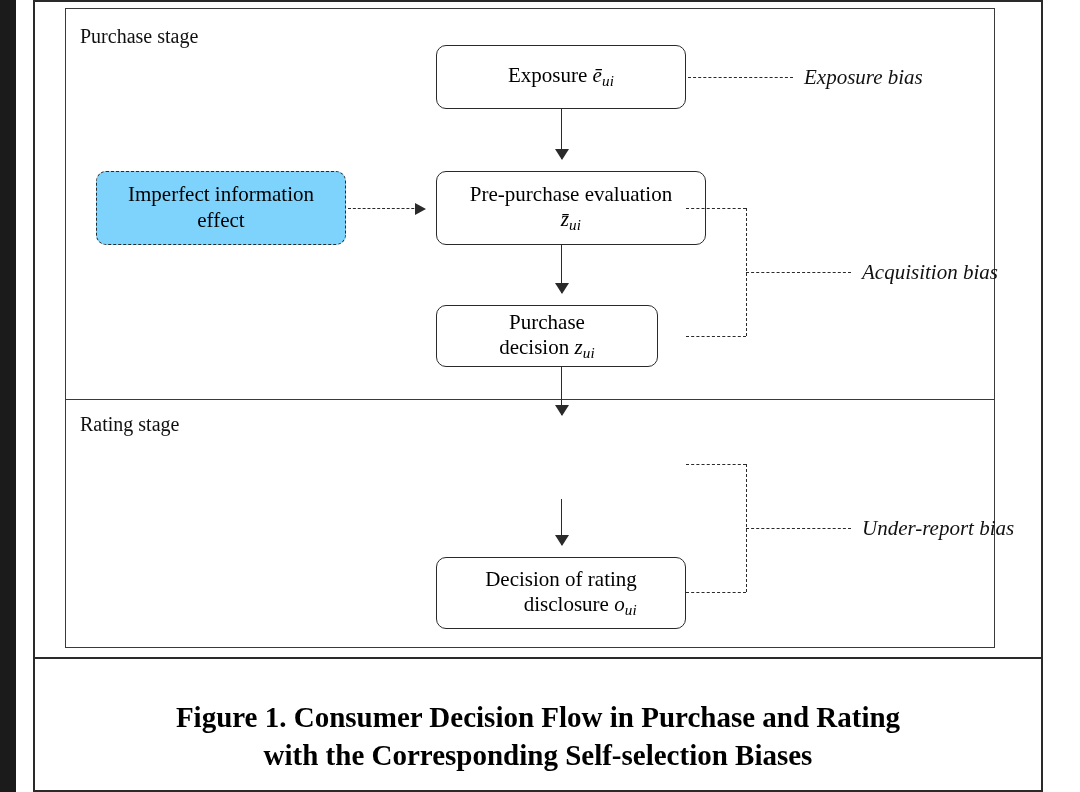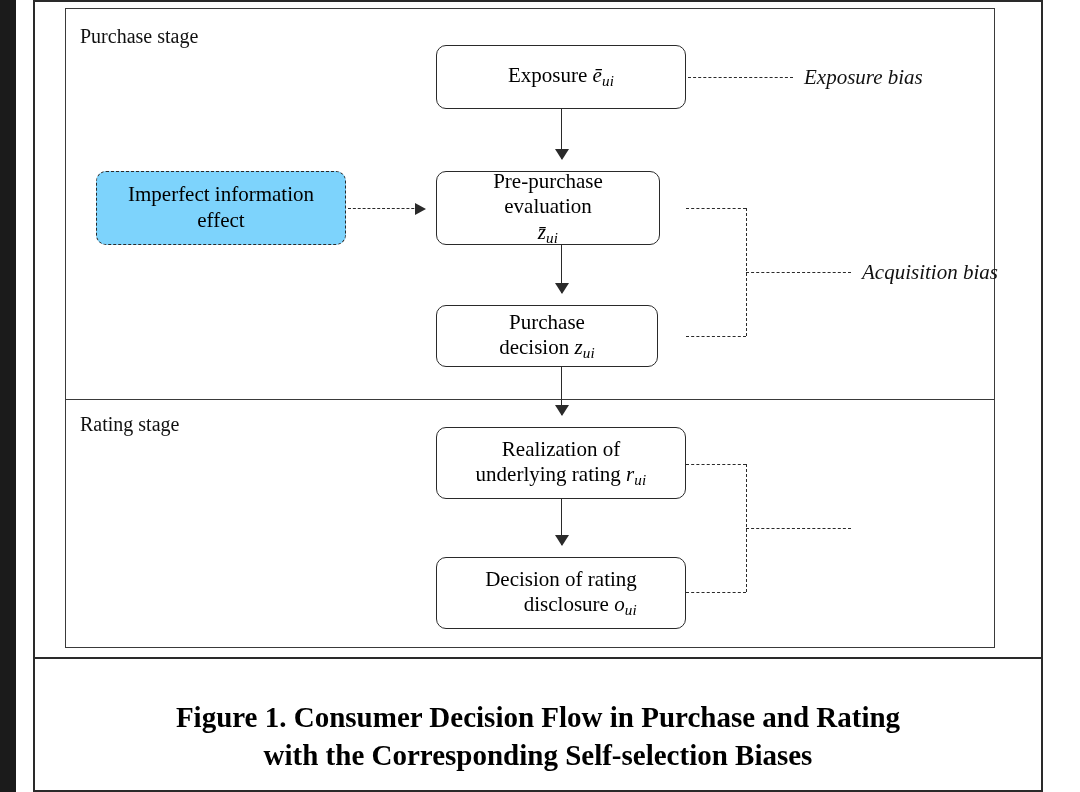--- a/index.html
+++ b/index.html
@@ -78,21 +78,21 @@
     justify-content: center;
     text-align: center;
     font-size: 21px;
     line-height: 1.22;
     padding: 4px 26px;
   }
   .node .lines { display: block; }
   .node .l2 { display: block; }
 
   .node-exposure      { left: 370px; top: 36px;  width: 250px; height: 64px; }
-  .node-prepurchase   { left: 370px; top: 162px; width: 224px; height: 74px; }
+  .node-prepurchase   { left: 370px; top: 162px; width: 270px; height: 74px; }
   .node-purchase-dec  { left: 370px; top: 296px; width: 222px; height: 62px; }
   .node-realization   { left: 370px; top: 418px; width: 250px; height: 72px; }
   .node-disclosure    { left: 370px; top: 548px; width: 250px; height: 72px; text-align: right; }
 
   .node-imperfect {
     position: absolute;
     left: 30px;
     top: 162px;
     width: 250px;
     height: 74px;
@@ -255,26 +255,20 @@
         <span class="l2 var"><span>z̄</span><span class="sub">ui</span></span>
       </span>
     </div>
 
     <div class="node node-purchase-dec">
       <span class="lines">
         <span>Purchase decision</span><span class="var">&nbsp;<span>z</span><span class="sub">ui</span></span>
       </span>
     </div>
 
-    <div class="node node-realization">
-      <span class="lines">
-        <span class="l2">Realization of</span>
-        <span class="l2"><span>underlying rating</span><span class="var">&nbsp;<span>r</span><span class="sub">ui</span></span></span>
-      </span>
-    </div>
 
     <div class="node node-disclosure">
       <span class="lines">
         <span class="l2">Decision of rating</span>
         <span class="l2"><span>disclosure</span><span class="var">&nbsp;<span>o</span><span class="sub">ui</span></span></span>
       </span>
     </div>
 
     <div class="arrow-v a1"></div>
     <div class="arrow-v a2"></div>
@@ -289,20 +283,21 @@
     <div class="dash-h dh-acq-bot"></div>
     <div class="dash-h dh-acq-out"></div>
 
     <div class="dash-h dh-ur-top"></div>
     <div class="dash-v dv-ur"></div>
     <div class="dash-h dh-ur-bot"></div>
     <div class="dash-h dh-ur-out"></div>
 
     <div class="bias-label bias-exposure">Exposure bias</div>
     <div class="bias-label bias-acquisition">Acquisition bias</div>
+    <div class="bias-label bias-underreport">Under-report bias</div>
 
   </div>
 
   <div class="caption-rule"></div>
   <div class="caption">
     <div>Figure 1. Consumer Decision Flow in Purchase and Rating</div>
     <div>with the Corresponding Self-selection Biases</div>
   </div>
 
 </div>

